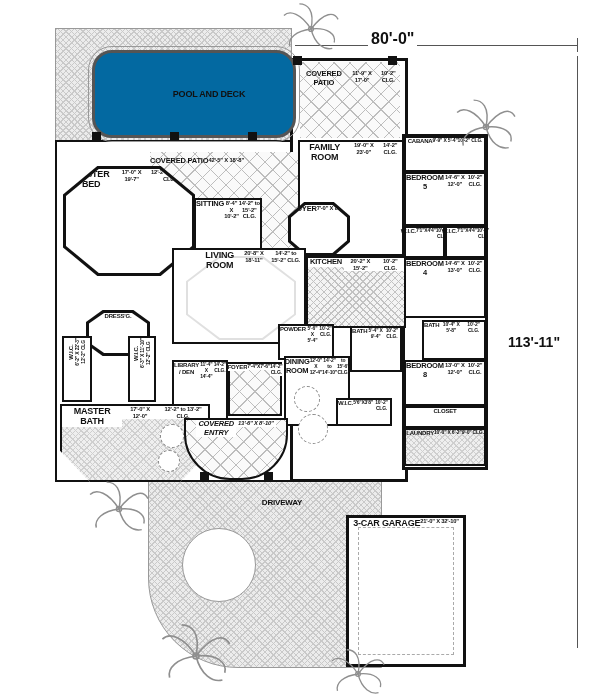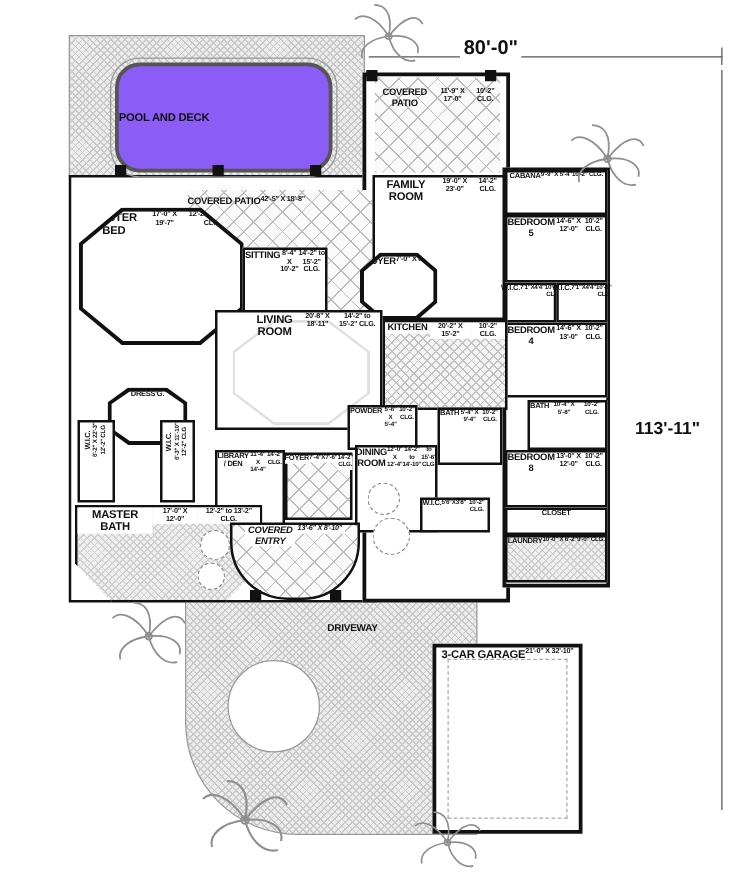--- a/index.html
+++ b/index.html
@@ -35,21 +35,21 @@
   .octo{position:absolute;clip-path:polygon(26% 0,74% 0,100% 26%,100% 74%,74% 100%,26% 100%,0 74%,0 26%);background:#111;}
   .octo-in{position:absolute;inset:3px;clip-path:polygon(26% 0,74% 0,100% 26%,100% 74%,74% 100%,26% 100%,0 74%,0 26%);background:#fff;}
   .post{position:absolute;width:9px;height:9px;background:#111;}
   .shrub{position:absolute;border:1px dashed #8a8a8a;border-radius:50%;background:#fff;}
   .dimline{position:absolute;background:#555;}
   .dimlabel{position:absolute;background:#fff;font-weight:bold;padding:0 3px;}
   .deco-oct{position:absolute;clip-path:polygon(30% 0,70% 0,100% 30%,100% 70%,70% 100%,30% 100%,0 70%,0 30%);}
   svg.palm{position:absolute;stroke:#8f8f8f;fill:none;stroke-width:1.4;}
   .garage-inner{position:absolute;inset:9px;border:1px dashed #aaa;}
   .pool{position:absolute;border:3px solid #555;outline:1px solid #999;outline-offset:3px;
-        border-radius:20px;background:#8b5cf6;display:flex;align-items:center;}
+        border-radius:20px;background:#0369a1;display:flex;align-items:center;justify-content:center;padding-left:30px;}
   .entry-curve{border-radius:0 0 46px 46px;font-style:italic;}
   .drive-curve{border-radius:0 0 0 90px;}
 </style>
 </head>
 <body>
 
 <div id="plan">
 
   <div class="abs deck" style="left:55px;top:28px;width:235px;height:112px;border:1px solid #999;"></div>
   <div class="abs deck drive-curve" style="left:148px;top:466px;width:232px;height:200px;border:1px solid #999;z-index:0;"></div>

